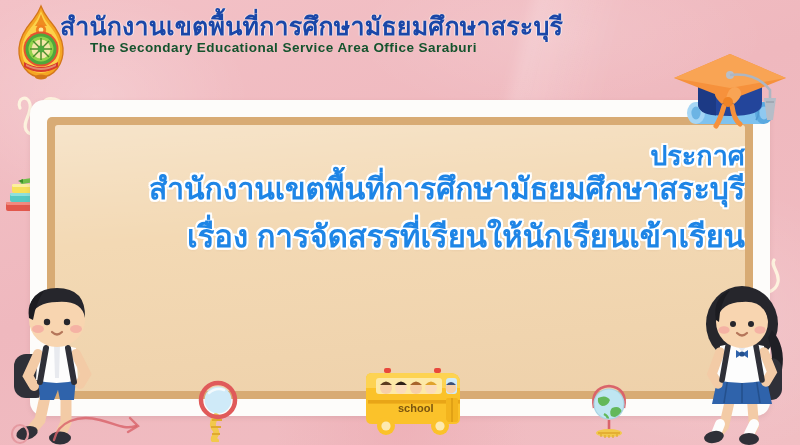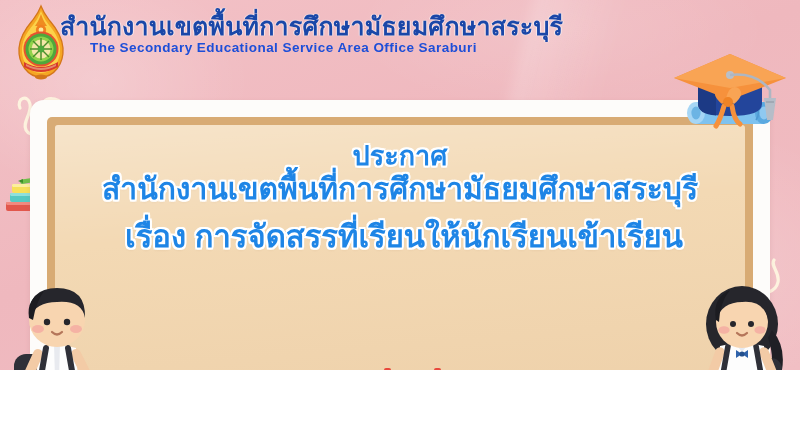--- a/index.html
+++ b/index.html
@@ -5,21 +5,21 @@
   * { margin:0; padding:0; box-sizing:border-box; }
 
   html, body {
     width:800px; height:445px;
     overflow:hidden;
     font-family:"Liberation Sans", sans-serif;
   }
 
   #poster {
     position:relative;
-    width:800px; height:370px;
+    width:800px; height:445px;
     background:#f2bfc4;
     overflow:hidden;
   }
 
   
   .bg-texture {
     position:absolute; inset:0;
     background:
       radial-gradient(ellipse 220px 160px at 12% 22%, rgba(255,255,255,.20), transparent 70%),
       radial-gradient(ellipse 260px 200px at 88% 72%, rgba(255,255,255,.16), transparent 70%),
@@ -50,21 +50,21 @@
     letter-spacing:.2px;
     white-space:nowrap;
     text-shadow:
       0 0 2px rgba(255,255,255,.6),
      -1px 0 0 rgba(255,255,255,.45),
       1px 0 0 rgba(255,255,255,.45);
   }
   .org-en {
     position:absolute; left:90px; top:40px;
     font-size:13.5px; font-weight:bold;
-    color:#1d4ed8;
+    color:#14532d;
     letter-spacing:.45px;
     white-space:nowrap;
   }
 
   
   .frame-white {
     position:absolute;
     left:30px; top:100px;
     width:740px; height:316px;
     background:#fdfcfa;
@@ -87,21 +87,21 @@
   }
   .inner-sheen {
     position:absolute; inset:0;
     background:linear-gradient(175deg, rgba(255,255,255,.30) 0%, rgba(255,255,255,0) 38%, rgba(214,168,120,.16) 100%);
   }
 
   
   .text-stack {
     position:absolute;
     left:0; right:0; top:16px;
-    text-align:center;
+    text-align:right;
     z-index:4;
   }
   .line {
     color:#1e85e6;
     font-weight:bold;
     line-height:1.12;
     white-space:nowrap;
     text-shadow:
       -1.6px -1.6px 0 #fff,  1.6px -1.6px 0 #fff,
       -1.6px  1.6px 0 #fff,  1.6px  1.6px 0 #fff,

